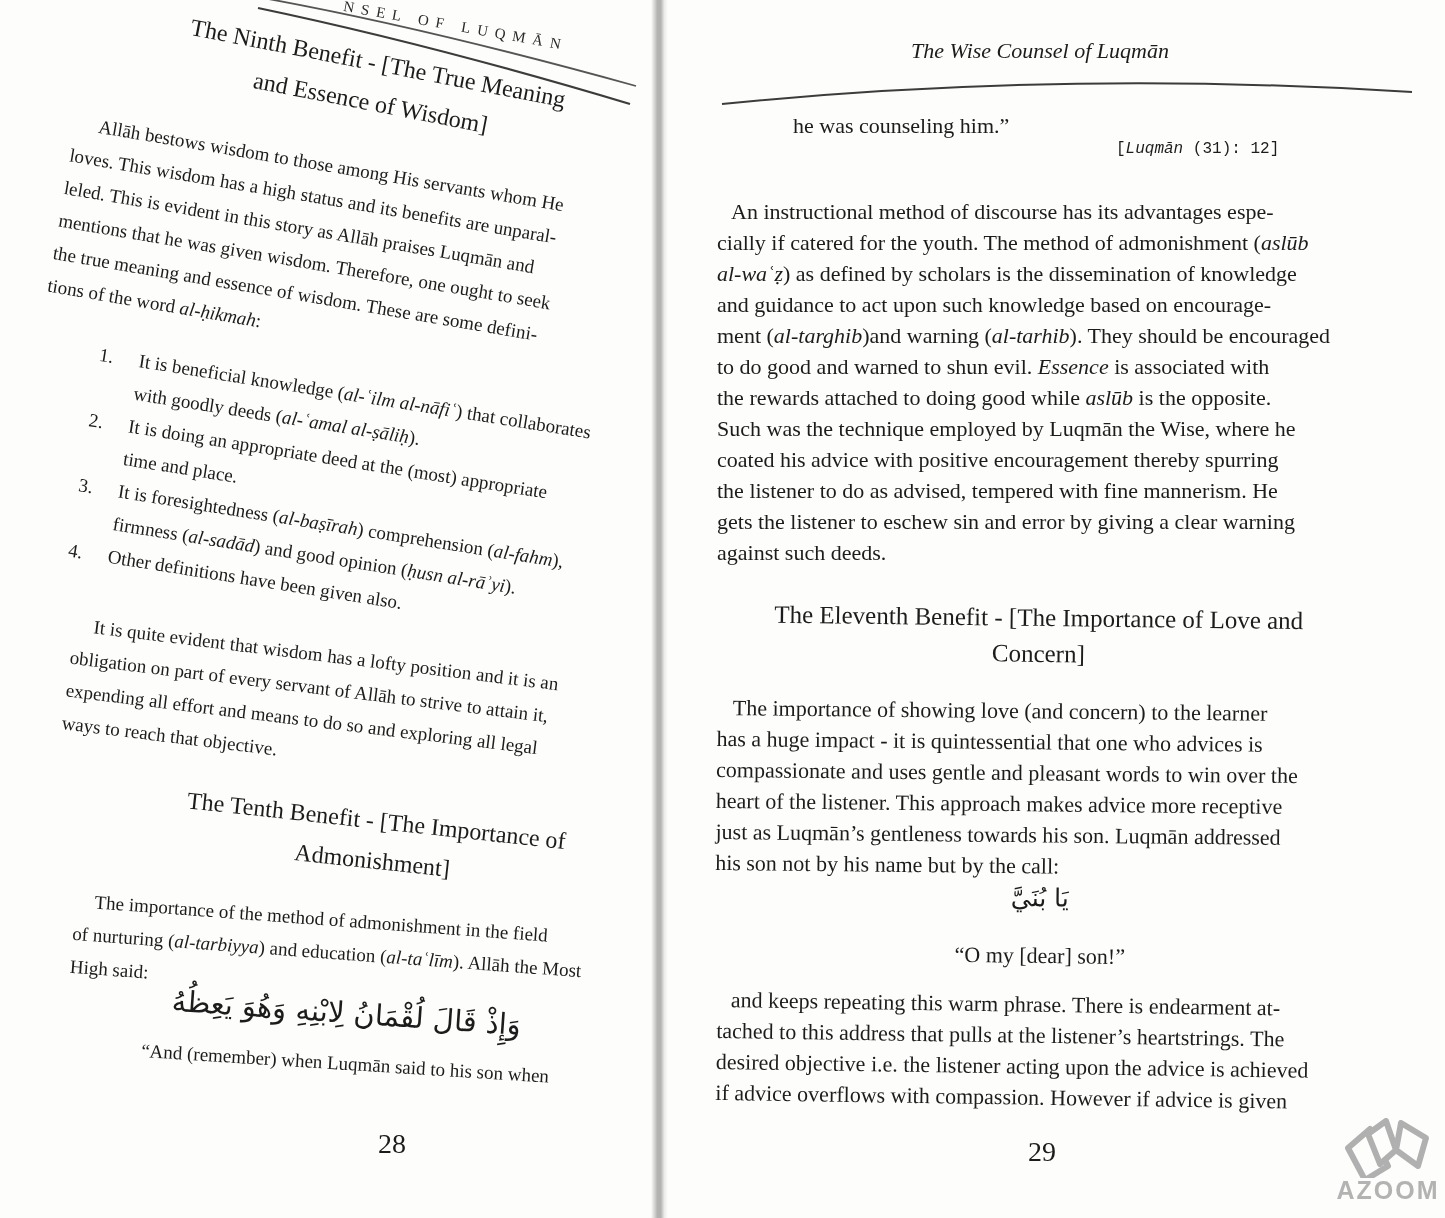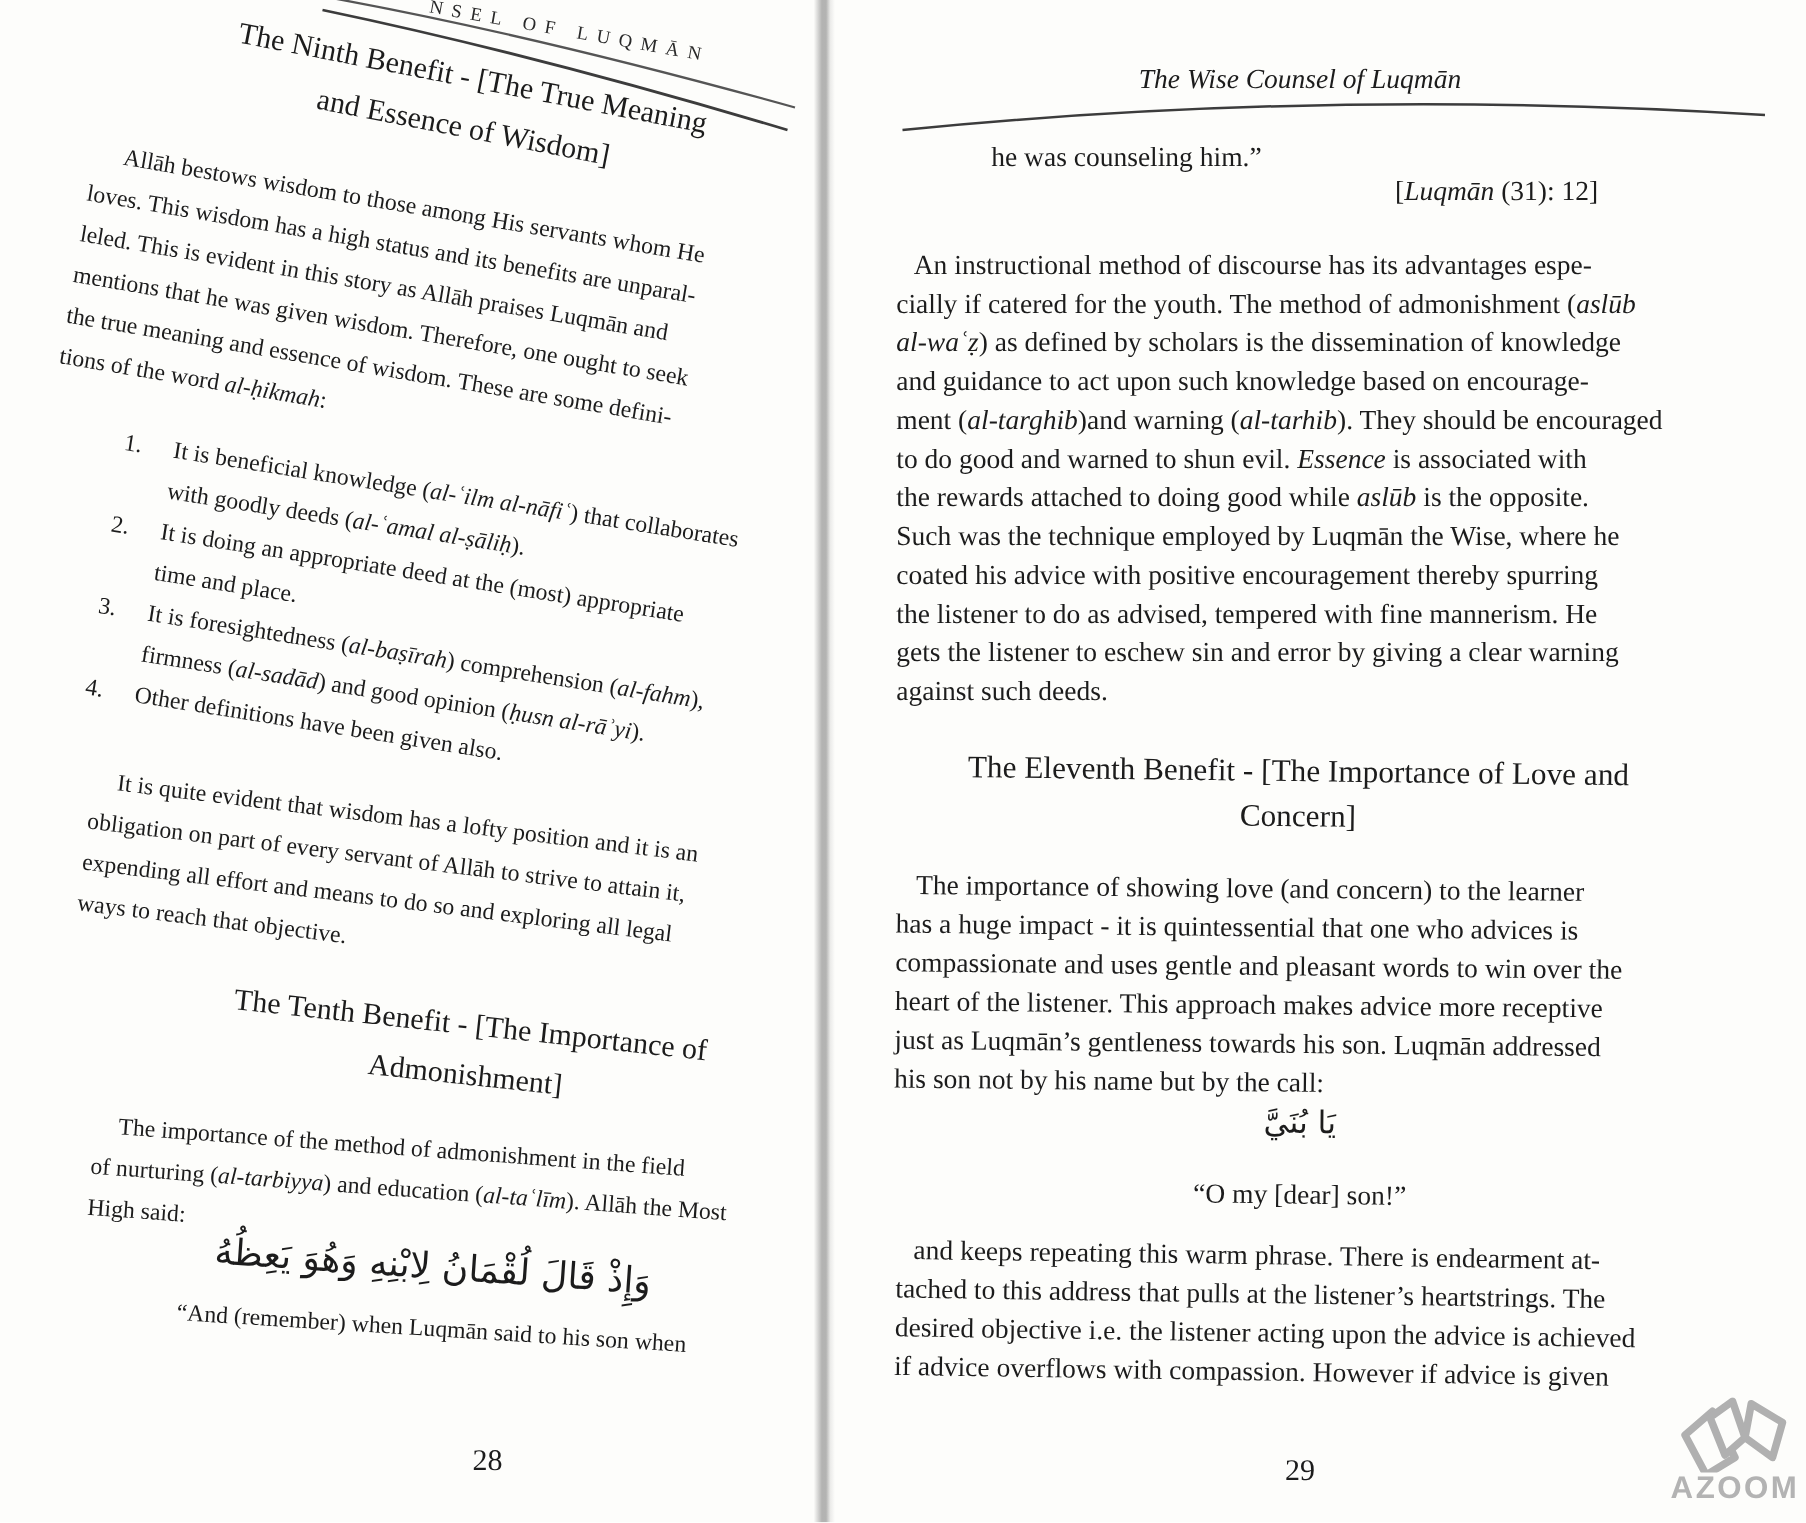--- a/index.html
+++ b/index.html
@@ -19,28 +19,28 @@
   .lp-list{font-size:19px;line-height:33px;}
   .li-row{display:flex;}
   .li-num{width:40px;flex:0 0 40px;}
   .li-text{flex:1;}
   .indent24{text-indent:24px;}
   .indent20{text-indent:20px;}
   
   .rp-runhead{font-size:22px;font-style:italic;text-align:center;}
   .rp-para{font-size:22px;line-height:31px;}
   .rp-head{font-size:25px;line-height:36px;text-align:center;}
-  .rp-cite{font-size:22px;}
+  .rp-cite{font-size:16px;font-family:Liberation Mono, monospace;}
   .indent14{text-indent:14px;}
   .indent16{text-indent:16px;}
   .center{text-align:center;}
   .arabic{font-family:"DejaVu Sans",sans-serif;direction:rtl;}
   .ar-lg{font-size:29px;}
   .ar-md{font-size:25px;}
-  .pagenum{font-size:24px;margin-top:28px;}
+  .pagenum{font-size:28px;}
   
   .gutter{
     position:absolute;left:651px;top:0;width:17px;height:1218px;
     background:linear-gradient(90deg,
       rgba(120,120,120,0) 0%,
       rgba(118,118,118,0.55) 38%,
       rgba(118,118,118,0.55) 58%,
       rgba(170,170,170,0.22) 78%,
       rgba(255,255,255,0) 100%);
   }
@@ -115,21 +115,21 @@
 
     <div class="abs arabic ar-lg center" style="left:148px;top:982px;width:400px;transform:rotate(4deg);">وَإِذْ قَالَ لُقْمَانُ لِابْنِهِ وَهُوَ يَعِظُهُ</div>
 
     <div class="abs lp-quote" style="left:142px;top:1040px;transform:rotate(3.6deg);">“And (remember) when Luqmān said to his son when</div>
 
     <div class="abs pagenum" style="left:378px;top:1128px;">28</div>
   </div>
 
   <div>
 
-    <div class="abs rp-runhead" style="left:740px;top:50px;width:600px;">The Wise Counsel of Luqmān</div>
+    <div class="abs rp-runhead" style="left:740px;top:38px;width:600px;">The Wise Counsel of Luqmān</div>
 
     <div class="abs rp-para" style="left:793px;top:110px;">he was counseling him.”</div>
 
     <div class="abs rp-cite" style="left:1116px;top:140px;">[<i>Luqmān</i> (31):  12]</div>
 
     <div class="abs rp-para preline indent14" style="left:717px;top:196px;width:660px;">An instructional method of discourse has its advantages espe-
 cially if catered for the youth. The method of admonishment (<i>aslūb
 al-waʿẓ</i>) as defined by scholars is the dissemination of knowledge
 and guidance to act upon such knowledge based on encourage-
 ment (<i>al-targhib</i>)and warning (<i>al-tarhib</i>). They should be encouraged

